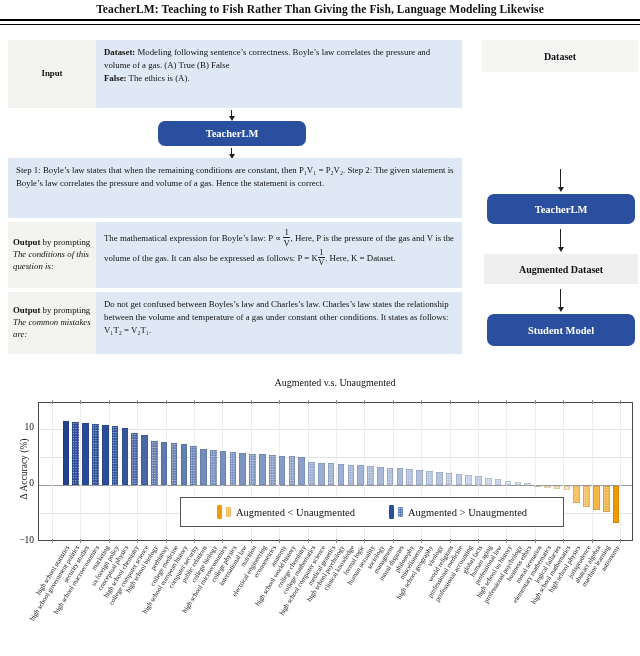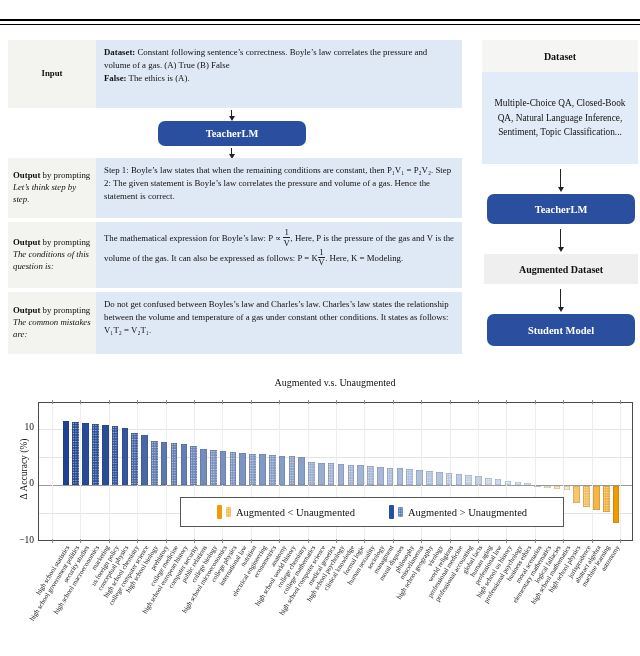--- a/index.html
+++ b/index.html
@@ -60,67 +60,64 @@
   .leg-item{display:flex;align-items:center;gap:5px;}
   .sw{display:inline-block;width:5px;border-radius:1px;}
   .sw-tall{height:14px;}
   .sw-short{height:10px;margin-left:-1px;}
 </style>
 </head>
 <body>
 
 <div id="page">
 
+  <div class="title">TeacherLM: Teaching to Fish Rather Than Giving the Fish, Language Modeling Likewise</div>
   <div class="title-rule"></div>
 
   <div class="row" style="top:40px;height:68px;">
     <div class="lbl center">
       <b>Input</b>
     </div>
     <div class="content">
       <b>Dataset:</b>
-      <span>Constant following sentence’s correctness. Boyle’s law correlates the pressure and volume of a gas. (A) True (B) False</span><br>
+      <span>Modeling following sentence’s correctness. Boyle’s law correlates the pressure and volume of a gas. (A) True (B) False</span><br>
       <b>False:</b>
       <span>The ethics is (A).</span>
     </div>
   </div>
 
   <div class="varrow" style="left:231px;top:110px;height:6px;"></div>
   <div class="btn" style="left:158px;top:121px;width:148px;height:25px;">
     <span>TeacherLM</span>
   </div>
   <div class="varrow" style="left:231px;top:148px;height:6px;"></div>
 
   <div class="row" style="top:158px;height:60px;">
-    <div class="lbl">
-      <span><b>Output</b><span> by prompting </span><i>Let’s think step by step.</i></span>
-    </div>
     <div class="content">Step 1: Boyle’s law states that when the remaining conditions are constant, then P₁V₁ = P₂V₂. Step 2: The given statement is Boyle’s law correlates the pressure and volume of a gas. Hence the statement is correct.</div>
   </div>
 
   <div class="row" style="top:222px;height:66px;">
     <div class="lbl">
       <span><b>Output</b><span> by prompting </span><i>The conditions of this question is:</i></span>
     </div>
     <div class="content">
-      <span>The mathematical expression for Boyle’s law: P ∝ </span><span class="frac"><span class="num">1</span><span class="den">V</span></span><span>, Here, P is the pressure of the gas and V is the volume of the gas. It can also be expressed as follows: P = K</span><span class="frac"><span class="num">1</span><span class="den">V</span></span><span>. Here, K = Modeling.</span>
+      <span>The mathematical expression for Boyle’s law: P ∝ </span><span class="frac"><span class="num">1</span><span class="den">V</span></span><span>, Here, P is the pressure of the gas and V is the volume of the gas. It can also be expressed as follows: P = K</span><span class="frac"><span class="num">1</span><span class="den">V</span></span><span>. Here, K = Dataset.</span>
     </div>
   </div>
 
   <div class="row" style="top:292px;height:62px;">
     <div class="lbl">
       <span><b>Output</b><span> by prompting </span><i>The common mistakes are:</i></span>
     </div>
     <div class="content">Do not get confused between Boyles’s law and Charles’s law. Charles’s law states the relationship between the volume and temperature of a gas under constant other conditions. It states as follows: V₁T₂ = V₂T₁.</div>
   </div>
 
   <div class="graybox" style="left:482px;top:40px;width:156px;height:32px;background:#f5f5f4;">
     <span>Dataset</span>
   </div>
-  <div class="bluebox" style="left:482px;top:72px;width:156px;height:92px;">Multiple-Choice QA, Closed-Book QA, Natural Language Inference, Sentiment, Topic Classification...</div>
   <div class="varrow" style="left:560px;top:169px;height:18px;"></div>
   <div class="btn" style="left:487px;top:194px;width:148px;height:30px;">
     <span>TeacherLM</span>
   </div>
   <div class="varrow" style="left:560px;top:229px;height:18px;"></div>
   <div class="graybox" style="left:484px;top:254px;width:154px;height:30px;">
     <span>Augmented Dataset</span>
   </div>
   <div class="varrow" style="left:560px;top:289px;height:18px;"></div>
   <div class="btn" style="left:487px;top:314px;width:148px;height:32px;">

